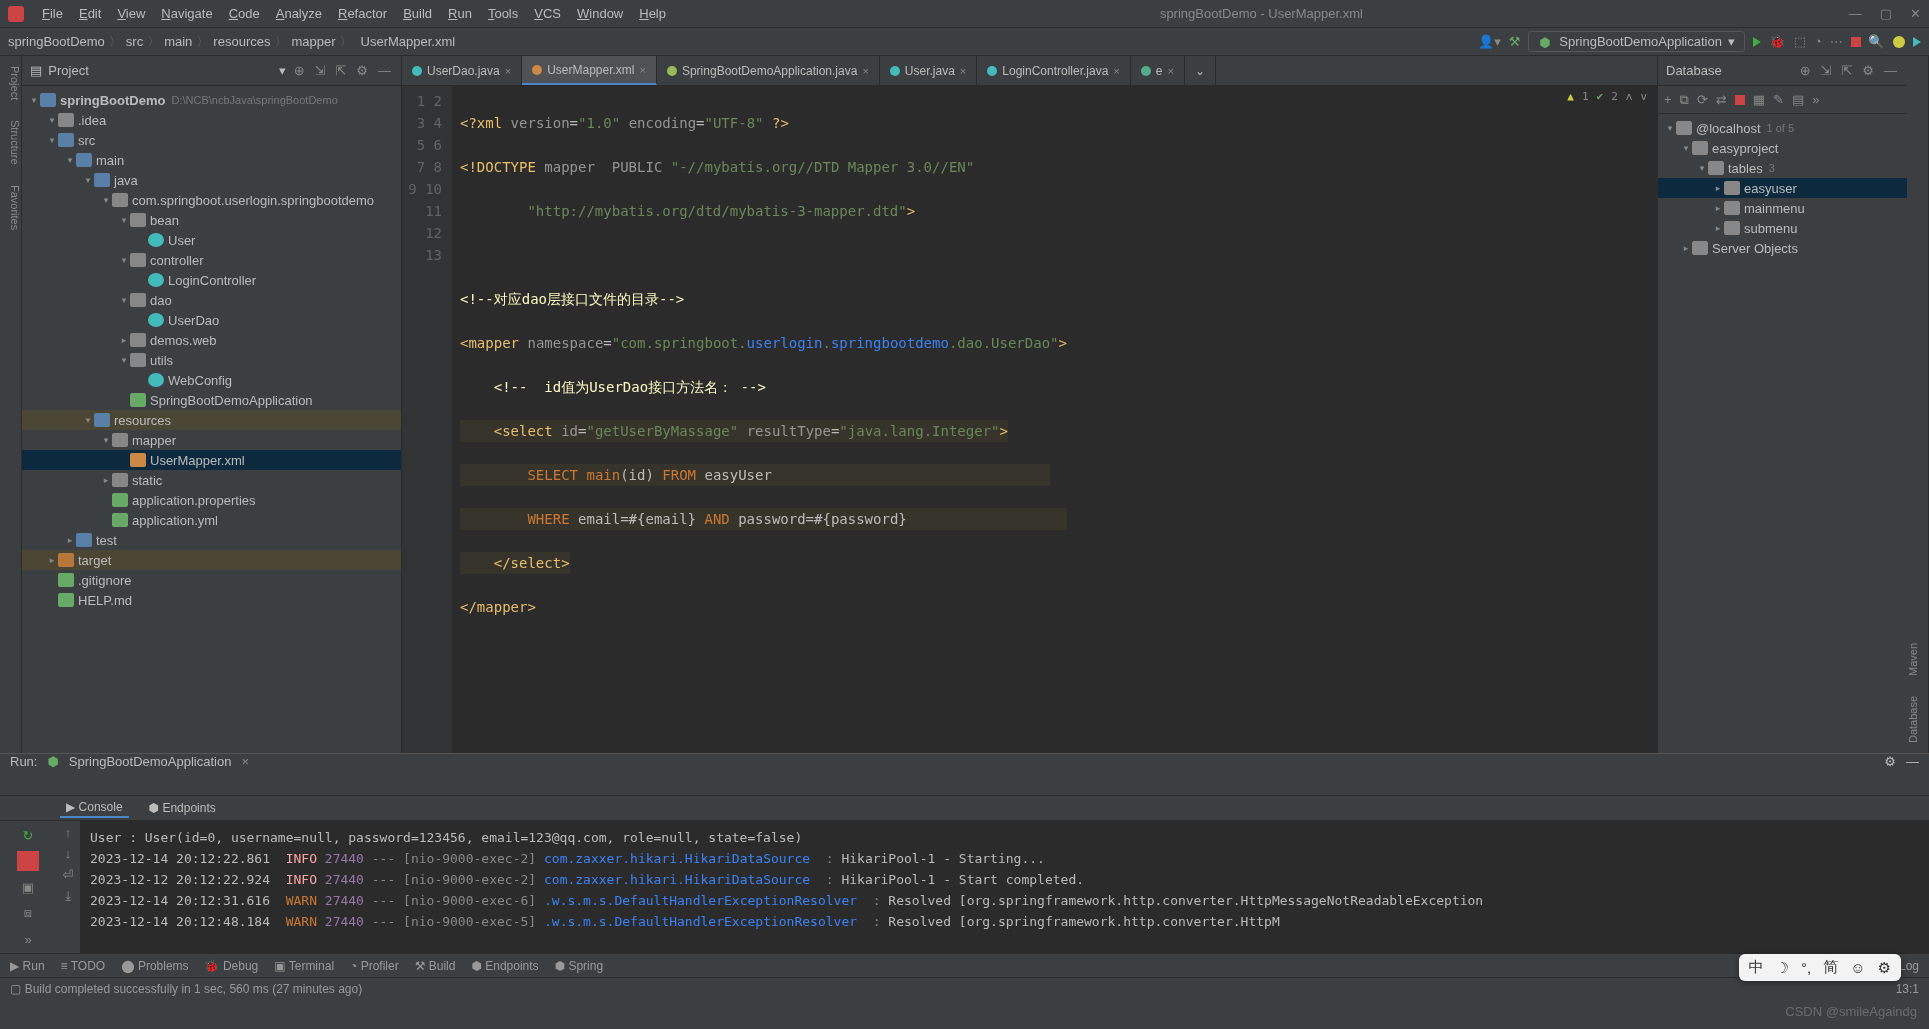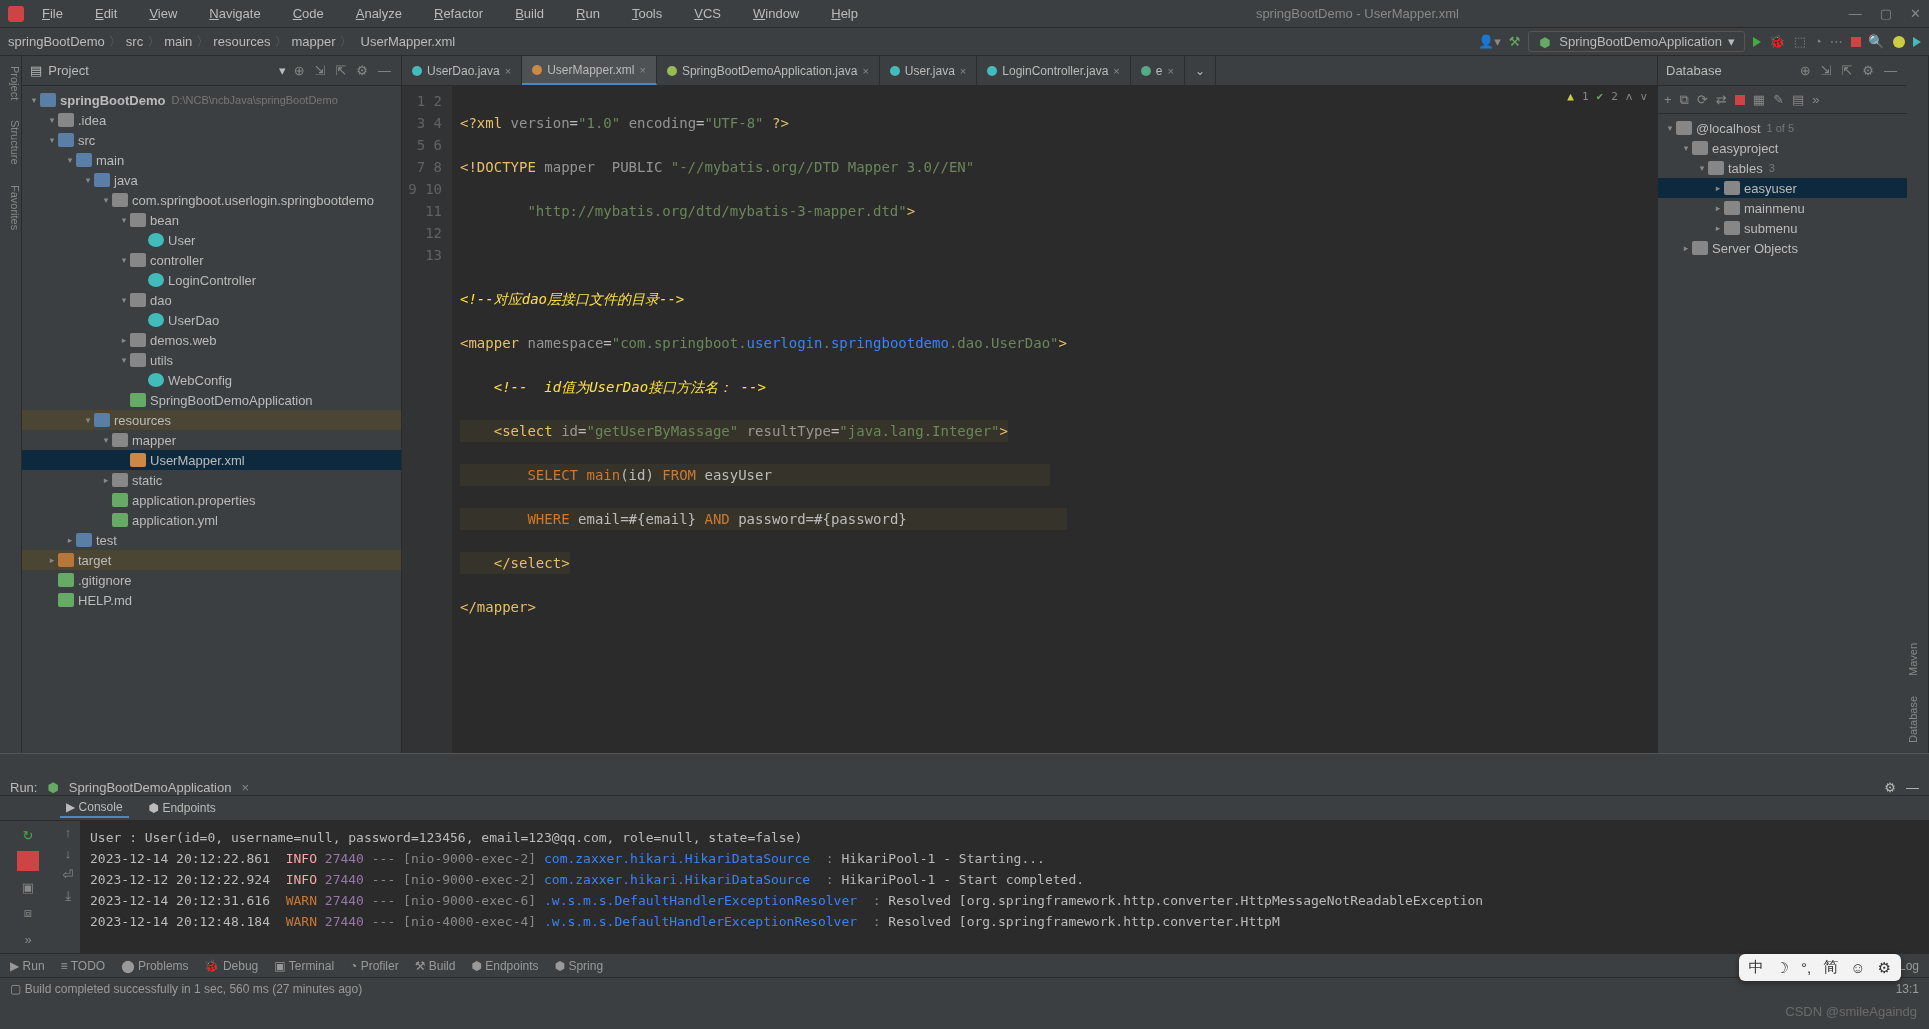--- a/index.html
+++ b/index.html
@@ -1,19 +1,19 @@
 <!DOCTYPE html>
 <html><head>
 <meta charset="utf-8">
 <style>
 * { margin:0; padding:0; box-sizing:border-box; }
 body { font-family:"Segoe UI",Arial,sans-serif; font-size:13px; background:#3c3f41; color:#bbb; height:1029px; width:1929px; overflow:hidden; position:relative; }
 .titlebar { height:28px; background:#3c3f41; display:flex; align-items:center; padding:0 8px; border-bottom:1px solid #2b2b2b; }
 .titlebar .logo { width:16px; height:16px; background:#c44; border-radius:3px; margin-right:10px; }
-.titlebar .menu { display:flex; gap:16px; }
+.titlebar .menu { display:flex; gap:0; }
 .titlebar .menu span { padding:2px 8px; cursor:pointer; }
 .titlebar .menu span u { text-decoration:underline; }
 .titlebar .title { flex:1; text-align:center; color:#888; }
 .titlebar .wctrl { display:flex; gap:18px; color:#888; }
 .navbar { height:28px; background:#3c3f41; display:flex; align-items:center; padding:0 8px; border-bottom:1px solid #2b2b2b; }
 .navbar .crumbs { display:flex; align-items:center; gap:4px; }
 .navbar .crumb-sep { color:#666; }
 .navbar .right-tools { margin-left:auto; display:flex; align-items:center; gap:8px; }
 .navbar .runconfig { border:1px solid #555; border-radius:3px; padding:2px 10px; display:flex; align-items:center; gap:6px; }
 .navbar .ico { width:14px; height:14px; display:inline-block; }
@@ -45,28 +45,28 @@
 .tab { display:flex; align-items:center; padding:0 10px; gap:5px; border-right:1px solid #2b2b2b; cursor:pointer; font-size:12px; white-space:nowrap; }
 .tab.active { background:#4e5254; border-bottom:2px solid #4a88c7; }
 .tab .close { color:#888; font-size:11px; }
 .tab .dot { width:10px; height:10px; border-radius:50%; }
 .d-blue{background:#5a8;} .d-org{background:#c84;} .d-grn{background:#9b5;} .d-cy{background:#4bb;}
 .editor { flex:1; display:flex; background:#2b2b2b; font-family:Consolas,monospace; font-size:14px; position:relative; }
 .gutter { width:50px; text-align:right; padding:4px 10px 4px 0; color:#606366; line-height:22px; background:#313335; }
 .code { flex:1; padding:4px 0; line-height:22px; white-space:pre; overflow:hidden; }
 .code .line { padding-left:8px; }
 .hl-block { background:#36342a; display:inline-block; }
-.k-tag{color:#e8bf6a;} .k-attr{color:#babababa;} .k-str{color:#6a8759;} .k-cm{color:#fde047;font-style:italic;} .k-kw{color:#cc7832;} .k-ul{color:#3b82f6;}
+.k-tag{color:#e8bf6a;} .k-attr{color:#babababa;} .k-str{color:#6a8759;} .k-cm{color:#fef9c3;} .k-kw{color:#cc7832;} .k-ul{color:#3b82f6;}
 .badge-bar { position:absolute; top:4px; right:10px; display:flex; gap:8px; font-size:11px; color:#888; align-items:center; }
 .warn-ico{color:#cc4;} .ok-ico{color:#6a6;}
 .db-panel { width:250px; background:#3c3f41; display:flex; flex-direction:column; border-left:1px solid #2b2b2b; }
 .db-toolbar { height:28px; display:flex; align-items:center; padding:0 6px; gap:8px; border-bottom:1px solid #2b2b2b; color:#888; }
 .db-tree { flex:1; padding:4px 0; }
 .run-panel { height:200px; background:#2b2b2b; border-top:1px solid #555; display:flex; flex-direction:column; }
-.run-head { height:45px; display:flex; align-items:flex-end; padding:0 10px; gap:10px; background:#3c3f41; border-bottom:1px solid #2b2b2b; }
+.run-head { height:45px; display:flex; align-items:flex-start; padding:0 10px; gap:10px; background:#3c3f41; border-bottom:1px solid #2b2b2b; }
 .run-tabs { height:26px; display:flex; align-items:center; padding:0 60px; gap:14px; background:#3c3f41; font-size:12px; border-bottom:1px solid #2b2b2b; }
 .run-tabs .rtab { display:flex; align-items:center; gap:4px; padding:2px 6px; }
 .run-tabs .rtab.active { border-bottom:2px solid #4a88c7; }
 .run-body { flex:1; display:flex; }
 .run-left { width:56px; background:#3c3f41; display:flex; flex-direction:column; align-items:center; padding:4px 0; gap:6px; }
 .run-left .rbtn { width:22px; height:20px; display:flex; align-items:center; justify-content:center; color:#888; }
 .console { flex:1; font-family:Consolas,monospace; font-size:13px; padding:6px 10px; line-height:21px; white-space:pre; overflow:hidden; color:#bbb; }
 .c-info{color:#fca5a5;} .c-warn{color:#cc7832;} .c-pid{color:#9876aa;} .c-link{color:#3b82f6;} .c-dim{color:#888;}
 .bottom-tools { height:24px; background:#3c3f41; display:flex; align-items:center; padding:0 10px; gap:16px; font-size:12px; border-top:1px solid #2b2b2b; }
 .bottom-tools .bt { display:flex; align-items:center; gap:4px; color:#999; }
@@ -458,21 +458,21 @@
     <div style="width:24px;background:#3c3f41;display:flex;flex-direction:column;align-items:center;padding:4px 0;gap:6px">
       <span style="color:#888">↑</span>
       <span style="color:#888">↓</span>
       <span style="color:#888">⏎</span>
       <span style="color:#888">⤓</span>
     </div>
     <div class="console" id="console">User : User(id=0, username=null, password=123456, email=123@qq.com, role=null, state=false)
 <span>2023-12-14 20:12:22.861</span>  <span class="c-info">INFO</span> <span class="c-pid">27440</span> <span class="c-dim">--- [nio-9000-exec-2]</span> <span class="c-link">com.zaxxer.hikari.HikariDataSource</span>  <span class="c-dim">:</span> HikariPool-1 - Starting...
 <span>2023-12-12 20:12:22.924</span>  <span class="c-info">INFO</span> <span class="c-pid">27440</span> <span class="c-dim">--- [nio-9000-exec-2]</span> <span class="c-link">com.zaxxer.hikari.HikariDataSource</span>  <span class="c-dim">:</span> HikariPool-1 - Start completed.
 <span>2023-12-14 20:12:31.616</span>  <span class="c-warn">WARN</span> <span class="c-pid">27440</span> <span class="c-dim">--- [nio-9000-exec-6]</span> <span class="c-link">.w.s.m.s.DefaultHandlerExceptionResolver</span>  <span class="c-dim">:</span> Resolved [org.springframework.http.converter.HttpMessageNotReadableException
-<span>2023-12-14 20:12:48.184</span>  <span class="c-warn">WARN</span> <span class="c-pid">27440</span> <span class="c-dim">--- [nio-4000-exec-4]</span> <span class="c-link">.w.s.m.s.DefaultHandlerExceptionResolver</span>  <span class="c-dim">:</span> Resolved [org.springframework.http.converter.HttpM
+<span>2023-12-14 20:12:48.184</span>  <span class="c-warn">WARN</span> <span class="c-pid">27440</span> <span class="c-dim">--- [nio-9000-exec-5]</span> <span class="c-link">.w.s.m.s.DefaultHandlerExceptionResolver</span>  <span class="c-dim">:</span> Resolved [org.springframework.http.converter.HttpM
 </div>
   </div>
 </div>
 
 <div class="bottom-tools" id="btools">
     <span class="bt">▶ Run</span>
     <span class="bt">≡ TODO</span>
     <span class="bt">⬤ Problems</span>
     <span class="bt">🐞 Debug</span>
     <span class="bt">▣ Terminal</span>

